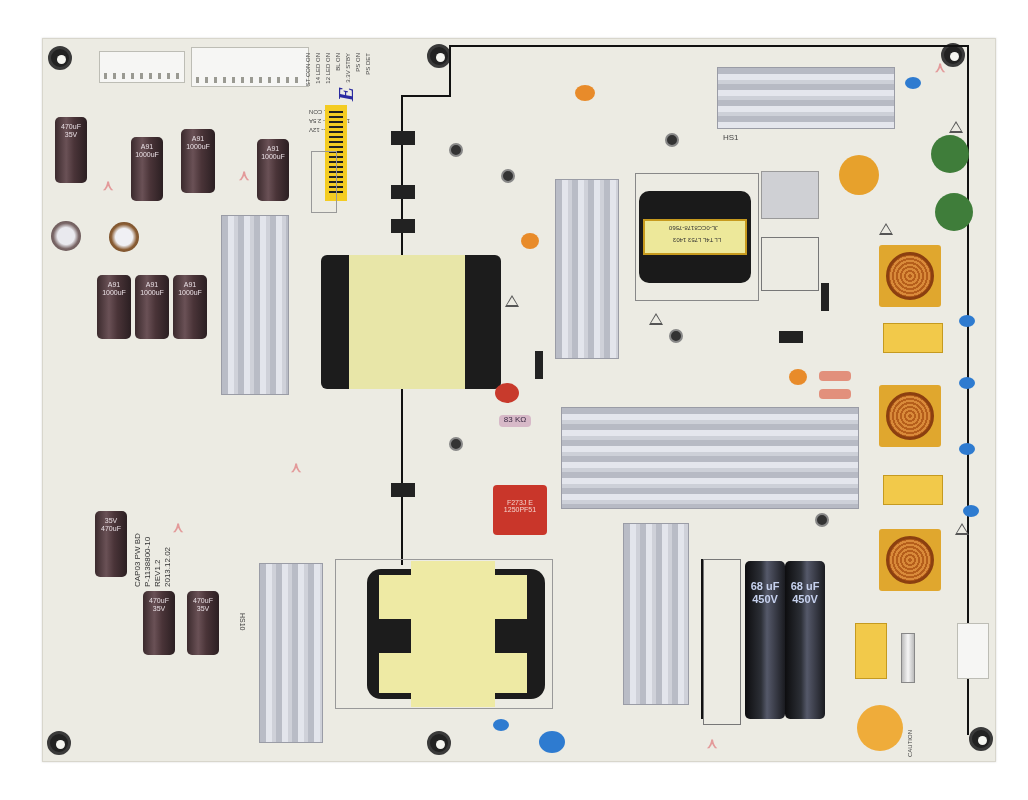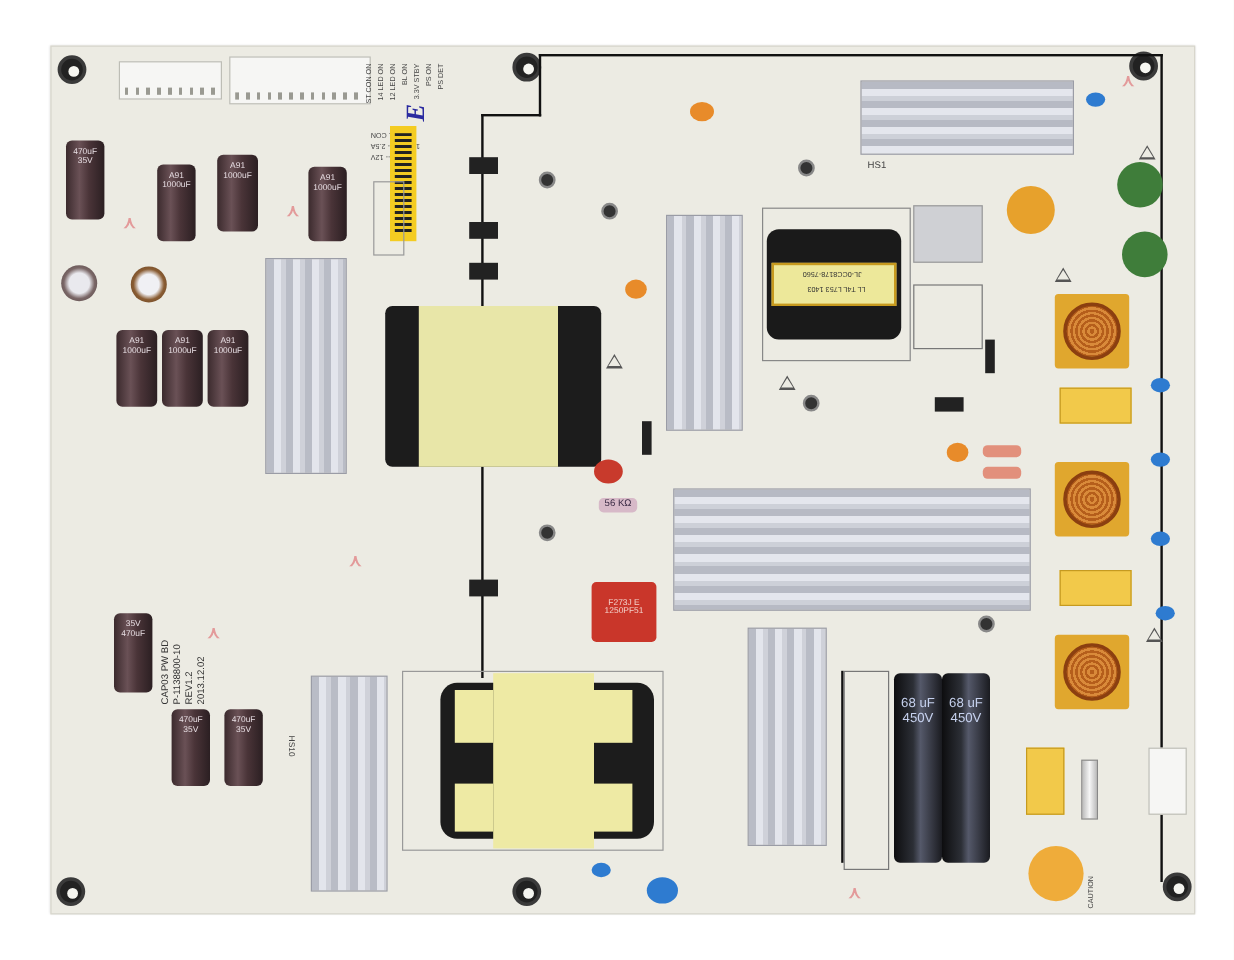--- a/index.html
+++ b/index.html
@@ -5,21 +5,21 @@
   html,body{margin:0;padding:0;background:#ffffff;}
   body{width:1028px;height:800px;position:relative;overflow:hidden;font-family:"Liberation Sans",sans-serif;}
   .board{position:absolute;left:42px;top:38px;width:952px;height:722px;background:#ecebe3;border:1px solid #d8d6cc;box-shadow:0 0 2px rgba(0,0,0,.15);}
   .abs{position:absolute;}
   .hole{position:absolute;width:24px;height:24px;border-radius:50%;background:#222;border:3px solid #3a3a3a;box-sizing:border-box;}
   .hole::after{content:"";position:absolute;left:6px;top:6px;width:9px;height:9px;border-radius:50%;background:#f5f5f0;}
   .trace{position:absolute;background:#111;}
   .conn{position:absolute;background:#f6f6f4;border:1px solid #bdbdb5;box-sizing:border-box;}
   .conn .pins{position:absolute;left:4px;right:4px;bottom:3px;height:6px;background:repeating-linear-gradient(90deg,#9a9a92 0 3px,transparent 3px 9px);}
   .cap{position:absolute;border-radius:5px;background:linear-gradient(90deg,#3b2a2d 0%,#6a5156 35%,#4a3438 60%,#2b1f22 100%);color:#e8dfe4;font-size:7px;line-height:8px;text-align:center;overflow:hidden;box-sizing:border-box;padding-top:6px;}
-  .cap.bk{background:linear-gradient(90deg,#0d0d0f 0%,#2c2f36 40%,#55596a 55%,#1a1b20 100%);color:#c6d1ee;font-size:11px;line-height:13px;font-weight:normal;}
+  .cap.bk{background:linear-gradient(90deg,#0d0d0f 0%,#2c2f36 40%,#55596a 55%,#1a1b20 100%);color:#c6d1ee;font-size:11px;line-height:13px;font-weight:bold;}
   .heatsink{position:absolute;background:repeating-linear-gradient(90deg,#b9bcc6 0 6px,#e3e5ec 6px 12px,#cfd1d9 12px 16px);border:1px solid #9a9ca6;box-sizing:border-box;}
   .heatsink.h{background:repeating-linear-gradient(180deg,#b7bac4 0 6px,#e4e6ed 6px 12px,#cdd0d8 12px 16px);}
   .xfmr{position:absolute;background:#1c1c1c;border-radius:6px;}
   .band{position:absolute;background:#e8e6a8;}
   .disc{position:absolute;border-radius:50%;}
   .label-y{position:absolute;background:#f4cc22;}
   .tiny{position:absolute;font-size:6px;color:#444;white-space:nowrap;}
   .mark{position:absolute;color:#e39a9a;font-size:14px;font-weight:bold;}
   .tri{position:absolute;width:0;height:0;border-left:7px solid transparent;border-right:7px solid transparent;border-bottom:12px solid #555;}
   .tri::after{content:"";position:absolute;left:-5px;top:2px;border-left:5px solid transparent;border-right:5px solid transparent;border-bottom:8px solid #ecebe3;}
@@ -126,21 +126,21 @@
   <div class="small-blue" style="left:450px;top:680px"></div>
   <div class="small-blue" style="left:496px;top:692px;width:26px;height:22px"></div>
 
   <div class="heatsink h" style="left:518px;top:368px;width:298px;height:102px"></div>
 
   <div class="abs" style="left:450px;top:446px;width:54px;height:50px;background:#c9362a;border-radius:4px;color:#f3d3cc;font-size:7px;text-align:center;padding-top:14px;box-sizing:border-box">
     <div>F273J E</div>
     <div>1250PF51</div>
   </div>
 
-  <div class="resistor" style="left:456px;top:376px;width:32px;height:12px">56 KΩ</div>
+  <div class="resistor" style="left:456px;top:376px;width:32px;height:12px">83 KΩ</div>
   <div class="resistor" style="left:776px;top:332px;width:32px;height:10px;background:#e2907c"></div>
   <div class="resistor" style="left:776px;top:350px;width:32px;height:10px;background:#e2907c"></div>
 
   <div class="disc" style="left:452px;top:344px;width:24px;height:20px;background:#c83a2c"></div>
 
   <div class="heatsink" style="left:580px;top:484px;width:66px;height:182px"></div>
 
   <div class="cap bk" style="left:702px;top:522px;width:40px;height:158px"><br><span>68 uF</span><br><span>450V</span></div>
   <div class="cap bk" style="left:742px;top:522px;width:40px;height:158px"><br><span>68 uF</span><br><span>450V</span></div>
   <div class="abs" style="left:660px;top:520px;width:36px;height:164px;border:1px solid #777"></div>

